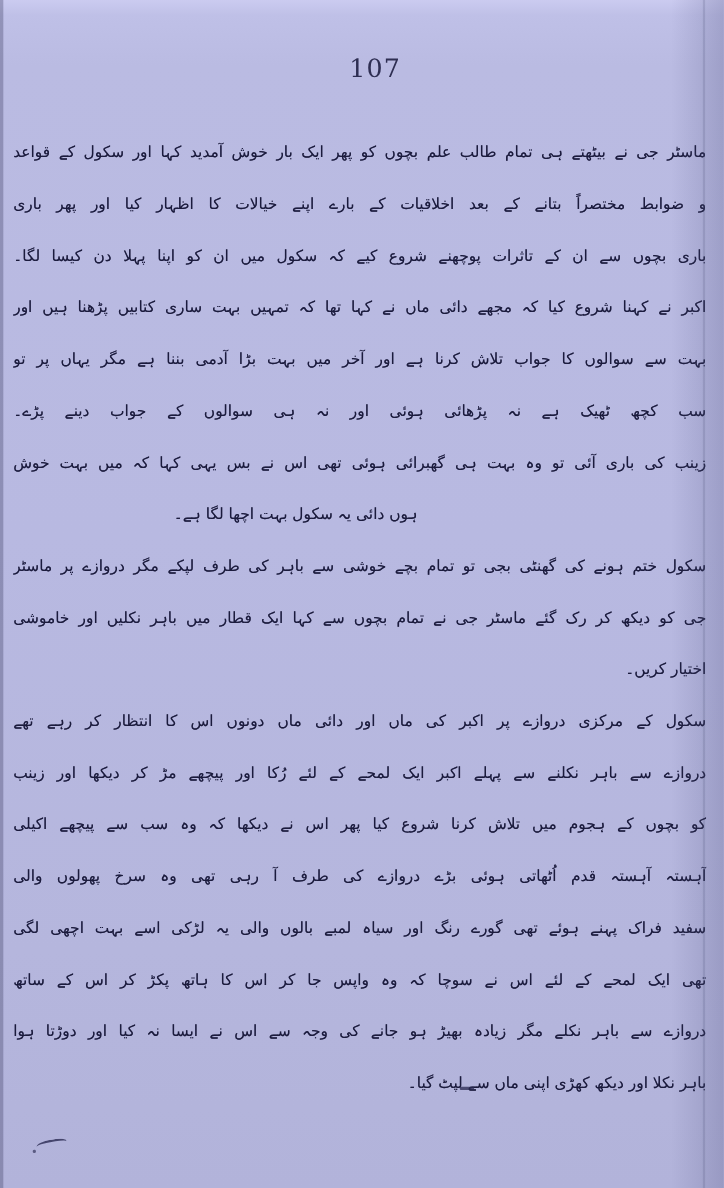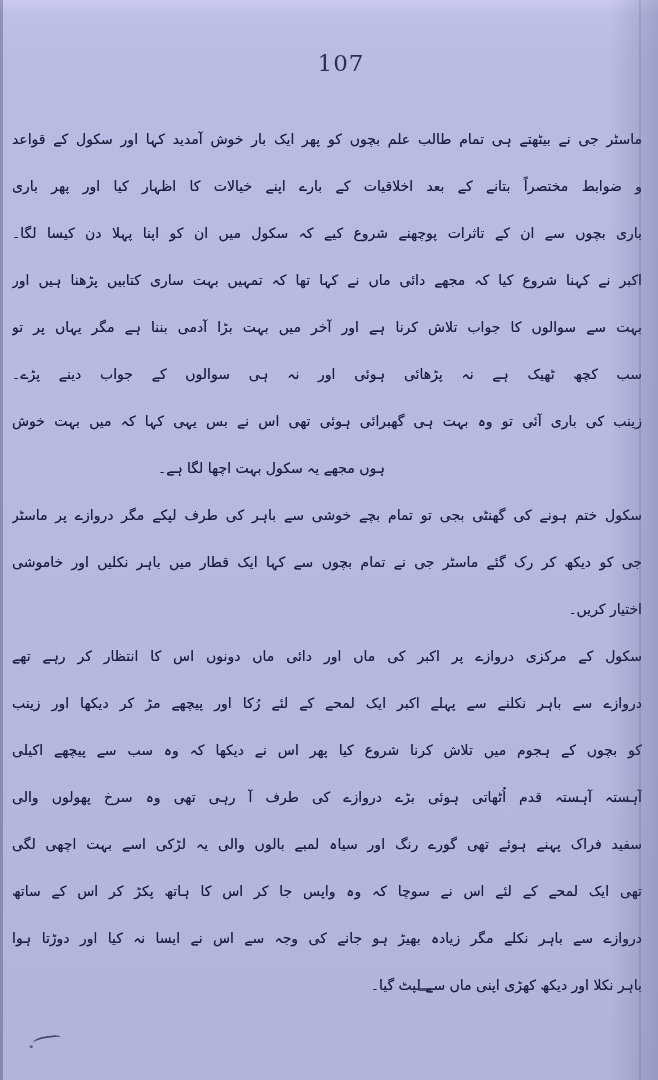--- a/index.html
+++ b/index.html
@@ -65,21 +65,21 @@
         <div class="line full" dir="rtl">و ضوابط مختصراً بتانے کے بعد اخلاقیات کے بارے اپنے خیالات کا اظہار کیا اور پھر باری</div>
         <div class="line full" dir="rtl">باری بچوں سے ان کے تاثرات پوچھنے شروع کیے کہ سکول میں ان کو اپنا پہلا دن کیسا لگا۔</div>
       </div>
       <div class="para">
         <div class="line full" dir="rtl">اکبر نے کہنا شروع کیا کہ مجھے دائی ماں نے کہا تھا کہ تمہیں بہت ساری کتابیں پڑھنا ہیں اور</div>
         <div class="line full" dir="rtl">بہت سے سوالوں کا جواب تلاش کرنا ہے اور آخر میں بہت بڑا آدمی بننا ہے مگر یہاں پر تو</div>
         <div class="line full" dir="rtl">سب کچھ ٹھیک ہے نہ پڑھائی ہوئی اور نہ ہی سوالوں کے جواب دینے پڑے۔</div>
       </div>
       <div class="para">
         <div class="line full" dir="rtl">زینب کی باری آئی تو وہ بہت ہی گھبرائی ہوئی تھی اس نے بس یہی کہا کہ میں بہت خوش</div>
-        <div class="line indent-left" dir="rtl">ہوں مجھے یہ سکول بہت اچھا لگا ہے۔</div>
+        <div class="line indent-left" dir="rtl">ہوں دائی یہ سکول بہت اچھا لگا ہے۔</div>
       </div>
       <div class="para">
         <div class="line full" dir="rtl">سکول ختم ہونے کی گھنٹی بجی تو تمام بچے خوشی سے باہر کی طرف لپکے مگر دروازے پر ماسٹر</div>
         <div class="line full" dir="rtl">جی کو دیکھ کر رک گئے ماسٹر جی نے تمام بچوں سے کہا ایک قطار میں باہر نکلیں اور خاموشی</div>
         <div class="line left" dir="rtl">اختیار کریں۔</div>
       </div>
       <div class="para">
         <div class="line full" dir="rtl">سکول کے مرکزی دروازے پر اکبر کی ماں اور دائی ماں دونوں اس کا انتظار کر رہے تھے</div>
         <div class="line full" dir="rtl">دروازے سے باہر نکلنے سے پہلے اکبر ایک لمحے کے لئے رُکا اور پیچھے مڑ کر دیکھا اور زینب</div>
         <div class="line full" dir="rtl">کو بچوں کے ہجوم میں تلاش کرنا شروع کیا پھر اس نے دیکھا کہ وہ سب سے پیچھے اکیلی</div>

